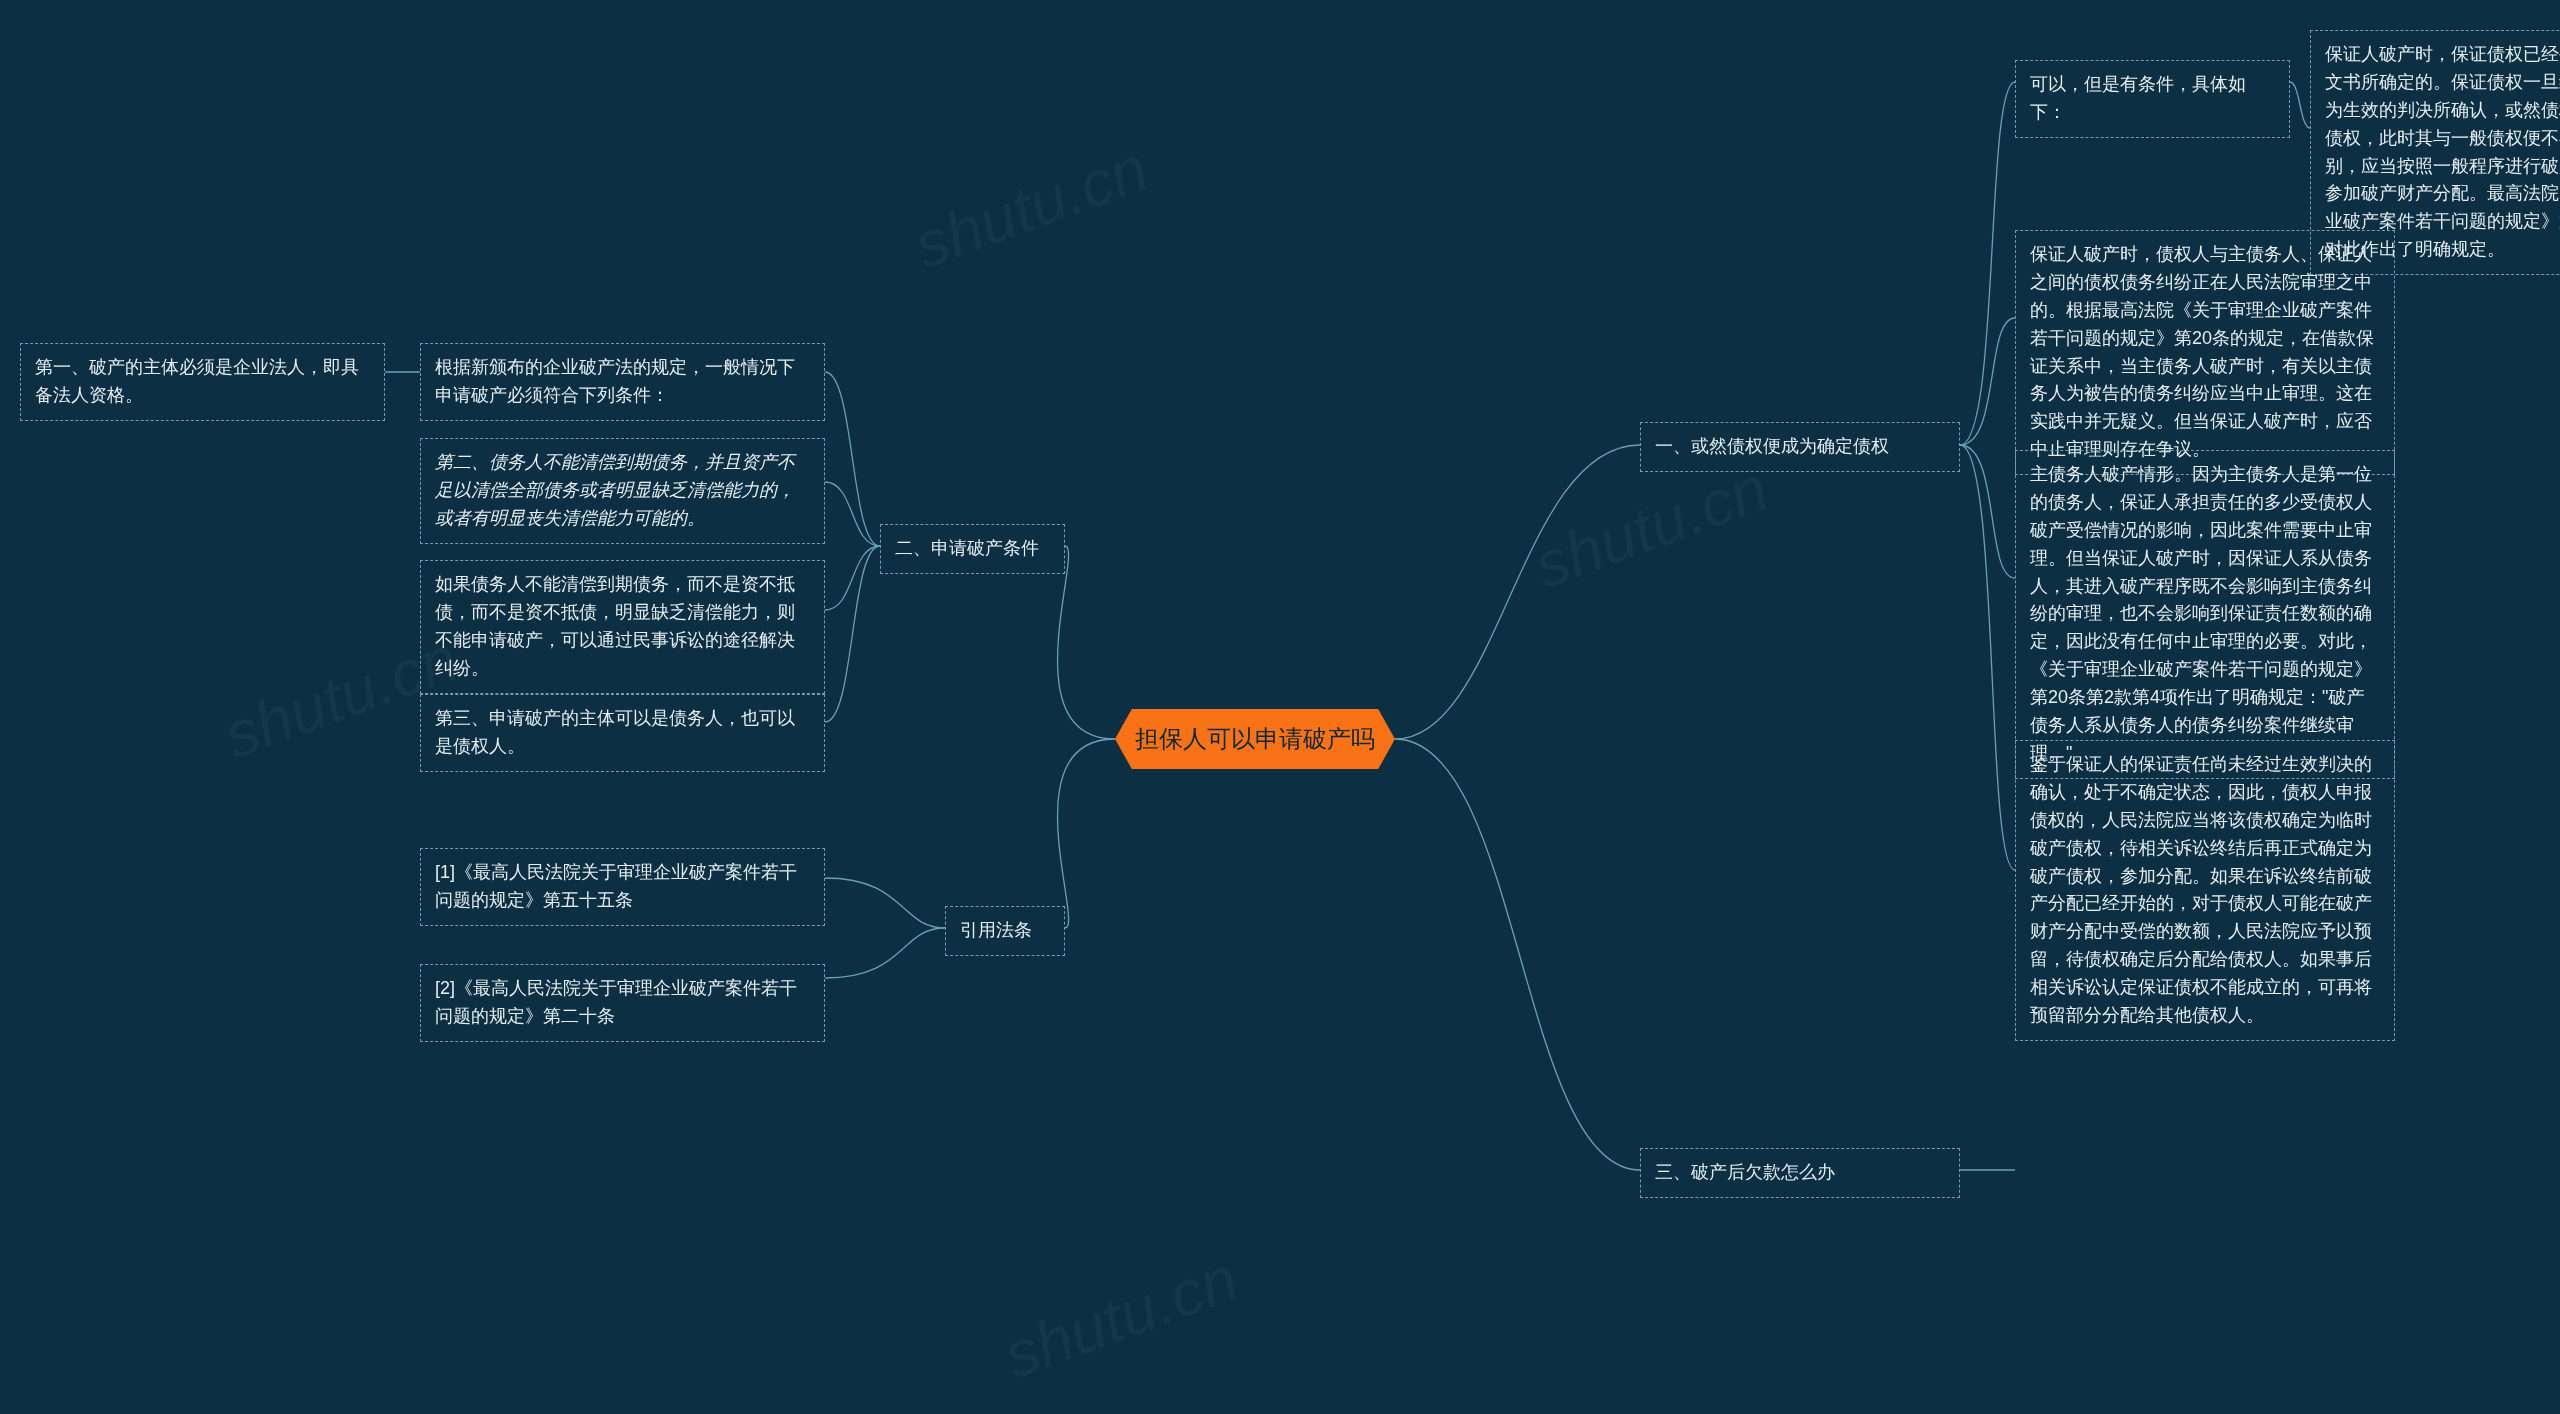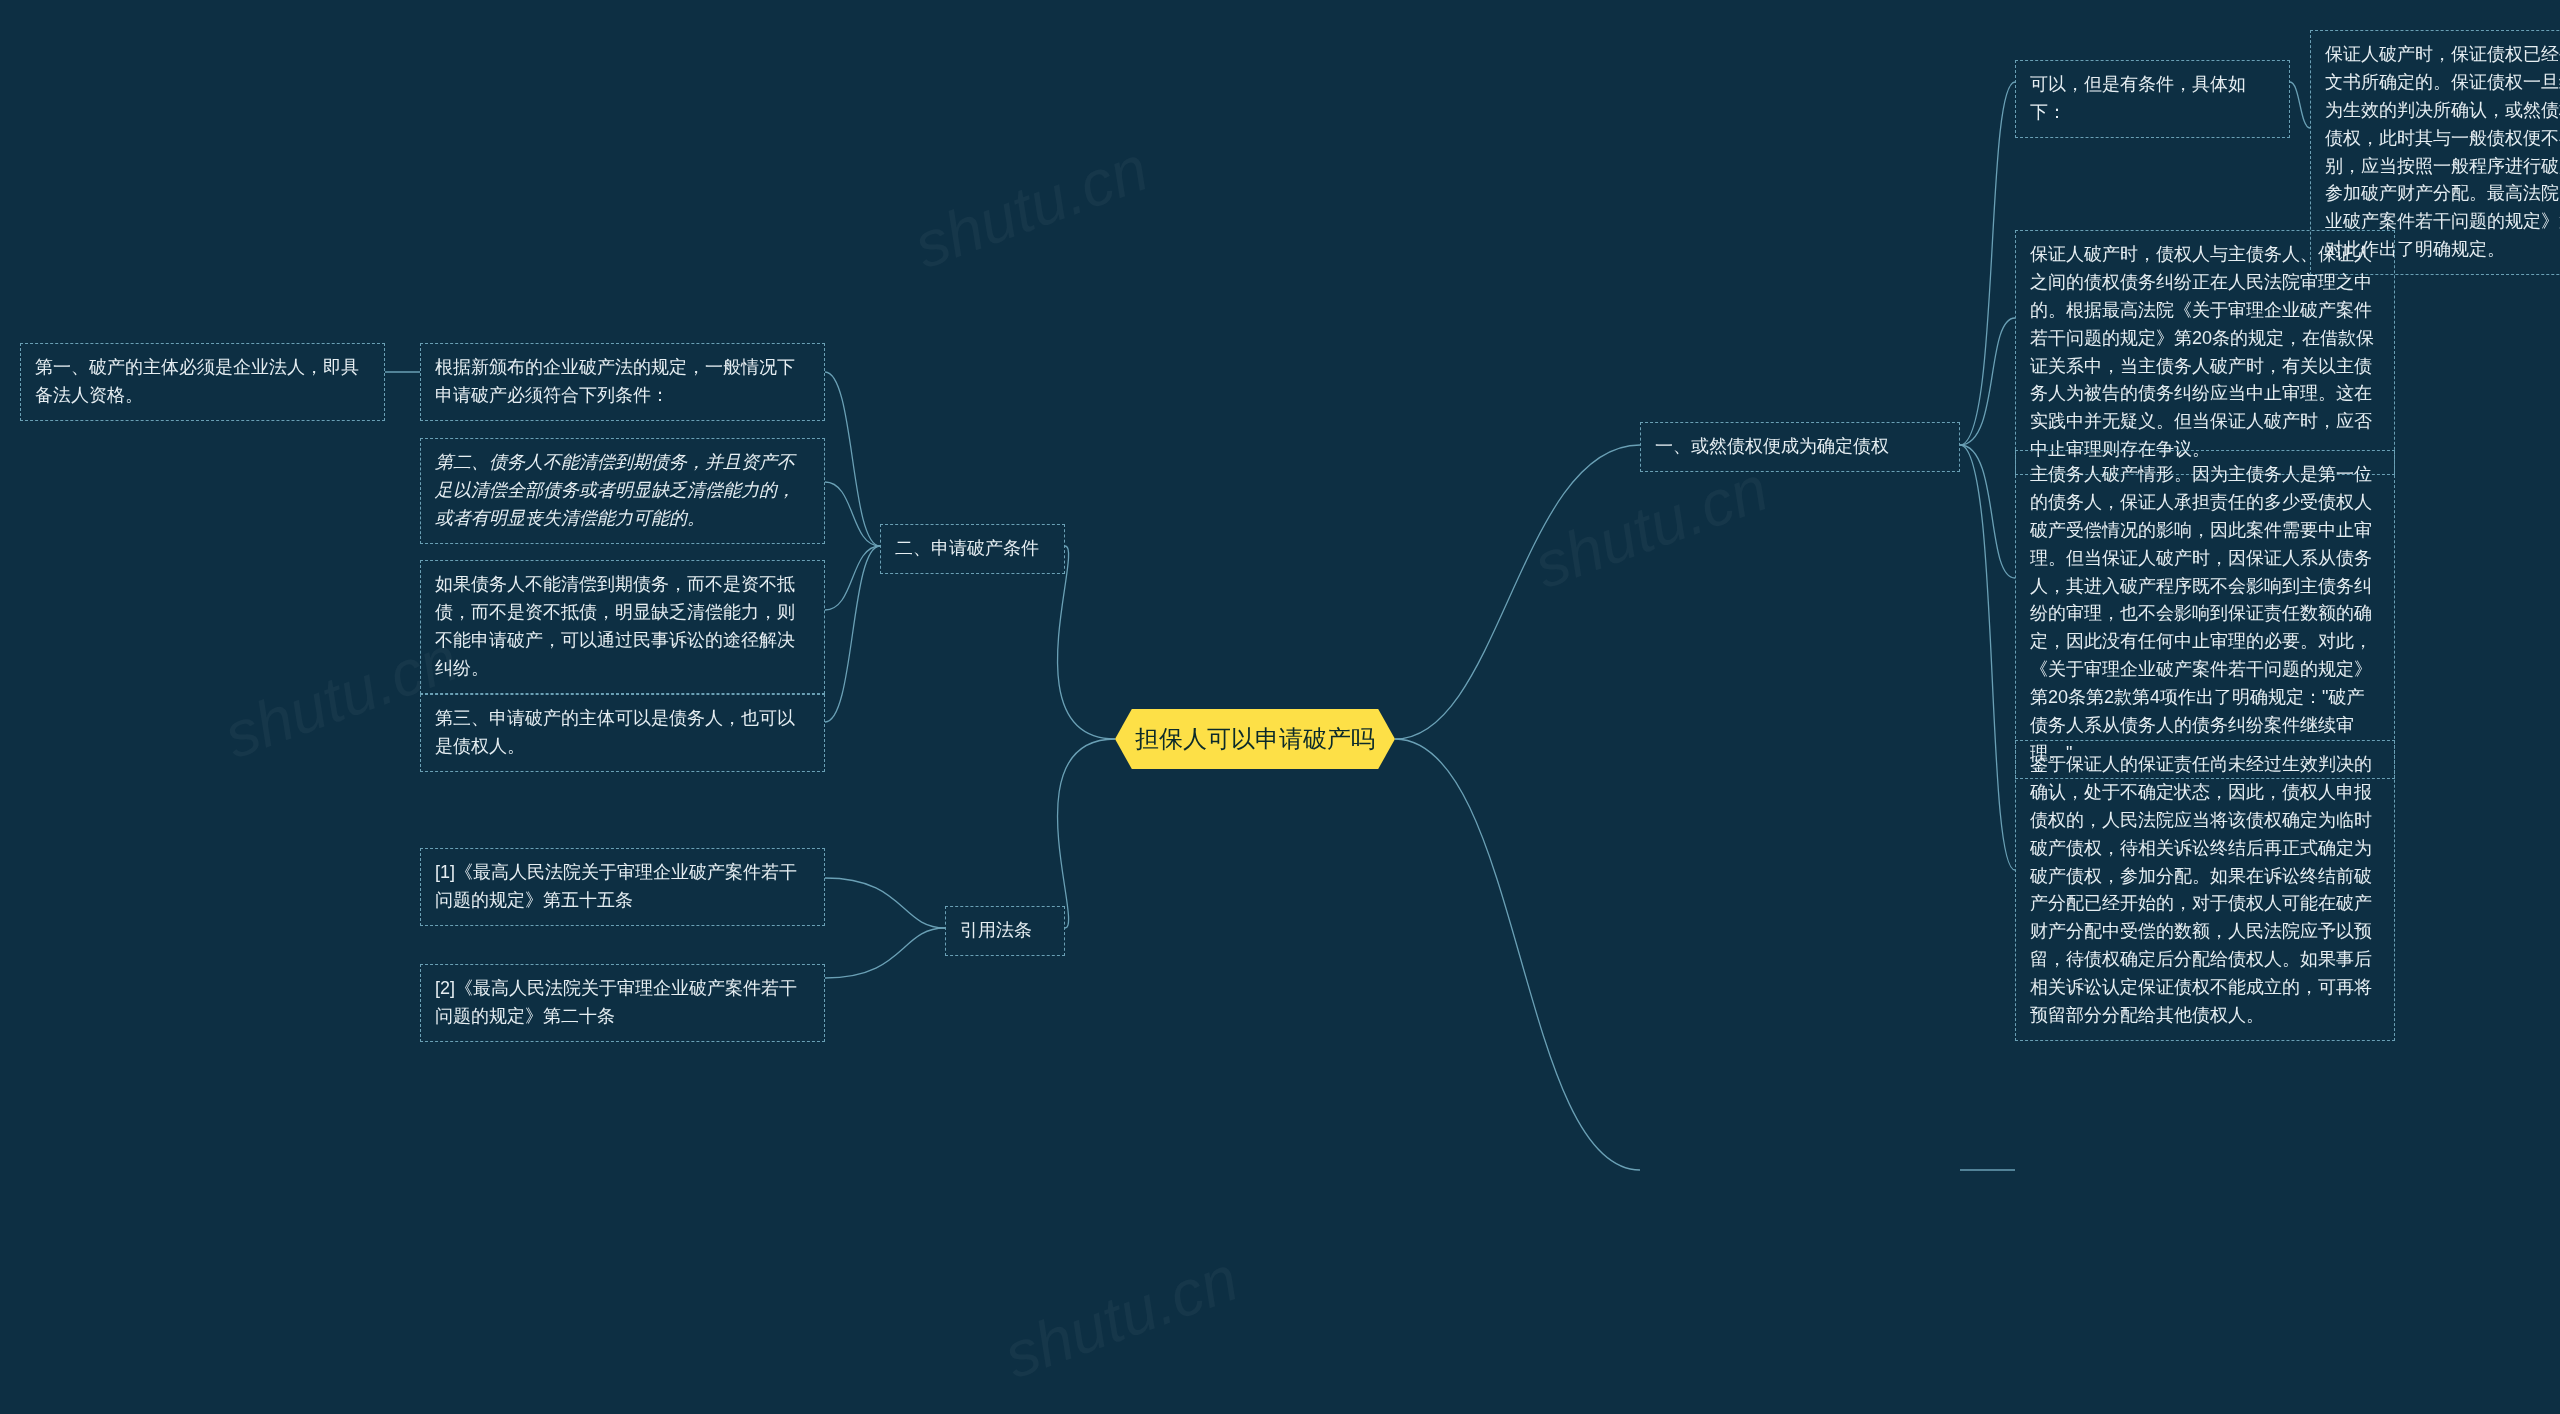--- a/index.html
+++ b/index.html
@@ -28,21 +28,21 @@
     border: 1.5px dashed #6aa0b5;
     color: #e6eef2;
     font-size: 18px;
     line-height: 1.55;
     padding: 10px 14px;
     box-sizing: border-box;
     background: transparent;
   }
   .root {
     position: absolute;
-    background: #fde047;
+    background: #f97316;
     color: #0b2a2a;
     font-size: 24px;
     font-weight: 500;
     text-align: center;
     border: none;
     padding: 0;
     display: flex;
     align-items: center;
     justify-content: center;
     clip-path: polygon(6% 0%, 94% 0%, 100% 50%, 94% 100%, 6% 100%, 0% 50%);
@@ -125,20 +125,23 @@
   </div>
 
   <div class="node" style="left:2015px; top:450px; width:380px;">
     <span>主债务人破产情形。因为主债务人是第一位的债务人，保证人承担责任的多少受债权人破产受偿情况的影响，因此案件需要中止审理。但当保证人破产时，因保证人系从债务人，其进入破产程序既不会影响到主债务纠纷的审理，也不会影响到保证责任数额的确定，因此没有任何中止审理的必要。对此，《关于审理企业破产案件若干问题的规定》第20条第2款第4项作出了明确规定："破产债务人系从债务人的债务纠纷案件继续审理。"</span>
   </div>
 
   <div class="node" style="left:2015px; top:740px; width:380px;">
     <span>鉴于保证人的保证责任尚未经过生效判决的确认，处于不确定状态，因此，债权人申报债权的，人民法院应当将该债权确定为临时破产债权，待相关诉讼终结后再正式确定为破产债权，参加分配。如果在诉讼终结前破产分配已经开始的，对于债权人可能在破产财产分配中受偿的数额，人民法院应予以预留，待债权确定后分配给债权人。如果事后相关诉讼认定保证债权不能成立的，可再将预留部分分配给其他债权人。</span>
   </div>
 
+  <div class="node" style="left:1640px; top:1148px; width:320px;">
+    <span>三、破产后欠款怎么办</span>
+  </div>
 
 
   <div class="node" style="left:880px; top:524px; width:185px;">
     <span>二、申请破产条件</span>
   </div>
 
   <div class="node" style="left:420px; top:343px; width:405px;">
     <span>根据新颁布的企业破产法的规定，一般情况下申请破产必须符合下列条件：</span>
   </div>
 

